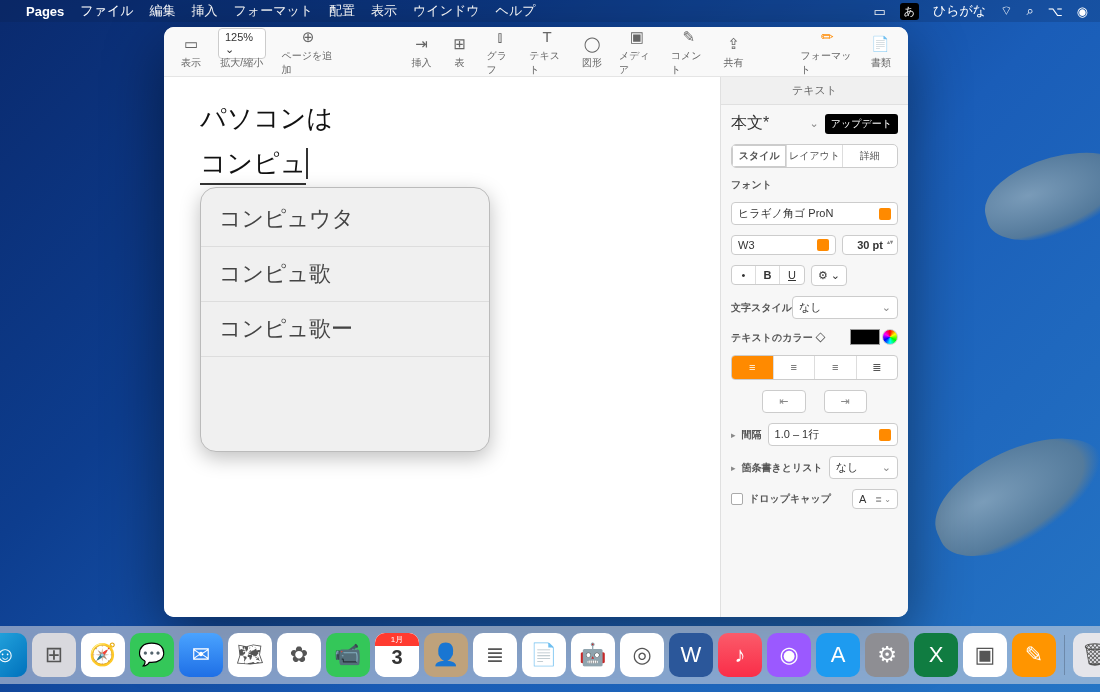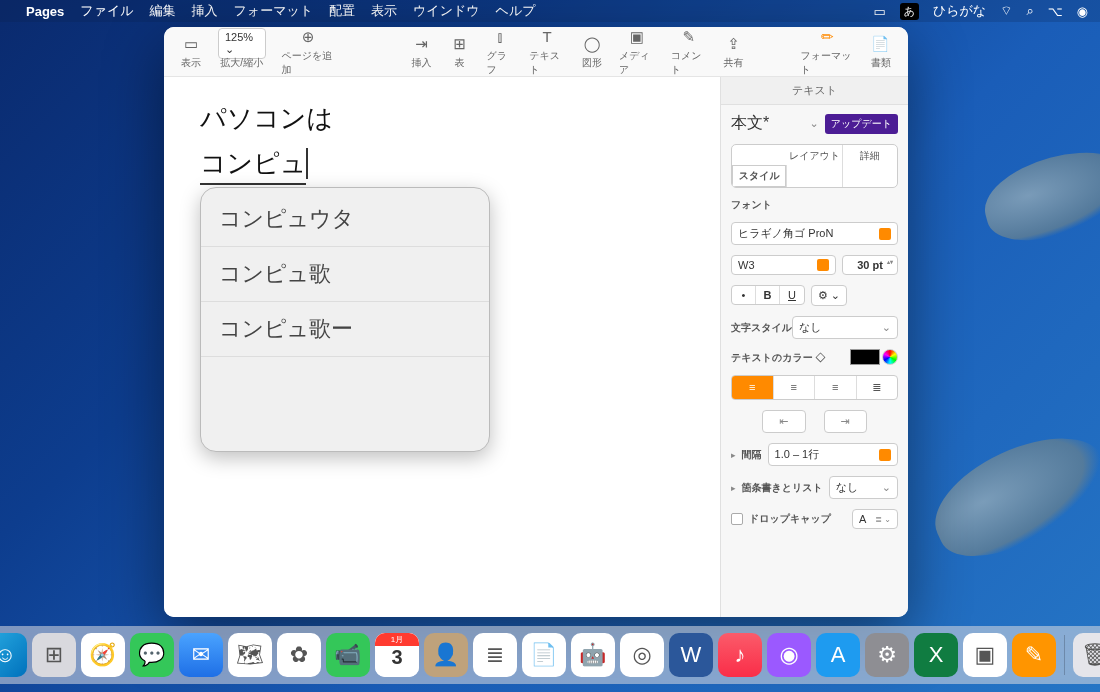--- a/index.html
+++ b/index.html
@@ -40,25 +40,25 @@
 .ime-item:last-child { border-bottom:none; }
 .ime-blank { height:90px; }
 
 
 .inspector { width:188px; background:#f7f7f7; border-left:1px solid #e0e0e0; display:flex; flex-direction:column; font-size:11px; color:#333;}
 .ins-head { text-align:center; padding:6px 0; color:#666; border-bottom:1px solid #e0e0e0; background:#f0f0f0;}
 .ins-body { padding:8px 10px; display:flex; flex-direction:column; gap:10px; }
 .style-row { display:flex; align-items:center; gap:6px; }
 .style-name { font-size:16px; flex:1; }
 .chev { color:#888; }
-.upd-btn { background:#4c1d95; color:#fff; border-radius:3px; padding:3px 6px; font-size:10px;}
+.upd-btn { background:#000000; color:#fff; border-radius:3px; padding:3px 6px; font-size:10px;}
 .seg3 { display:flex; border:1px solid #ccc; border-radius:5px; overflow:hidden; background:#fff;}
 .seg3 span { flex:1; text-align:center; padding:4px 0; font-size:10px; color:#555; border-right:1px solid #ddd;}
 .seg3 span:last-child{border-right:none;}
-.seg3 span.on{ background:#fff; box-shadow:inset 0 0 0 1px #ccc; font-weight:600;margin-top:20px;}
+.seg3 span.on{ background:#fff; box-shadow:inset 0 0 0 1px #ccc; font-weight:600;}
 .lbl { font-size:10px; color:#555; font-weight:600;}
 .sel { border:1px solid #ccc; border-radius:4px; background:#fff; padding:3px 6px; display:flex; align-items:center; justify-content:space-between; font-size:11px;}
 .sel .upd{ width:12px;height:12px;background:#ff8a00;border-radius:2px;}
 .row { display:flex; gap:6px; align-items:flex-start;}
 .size-box{ border:1px solid #ccc;border-radius:4px;background:#fff;padding:3px 6px;font-size:11px; width:56px; text-align:center; position:relative;font-weight:bold;}
 .size-box .sp{position:absolute;right:2px;top:2px;bottom:2px;width:10px;display:flex;flex-direction:column;font-size:6px;color:#888;}
 .biu { display:flex; border:1px solid #ccc; border-radius:4px; overflow:hidden; background:#fff;}
 .biu span{ width:24px; text-align:center; padding:3px 0; border-right:1px solid #ddd; font-size:11px;}
 .biu span:last-child{border-right:none;}
 .gear { border:1px solid #ccc; border-radius:4px; background:#fff; width:36px; text-align:center; padding:3px 0; font-size:11px;}

